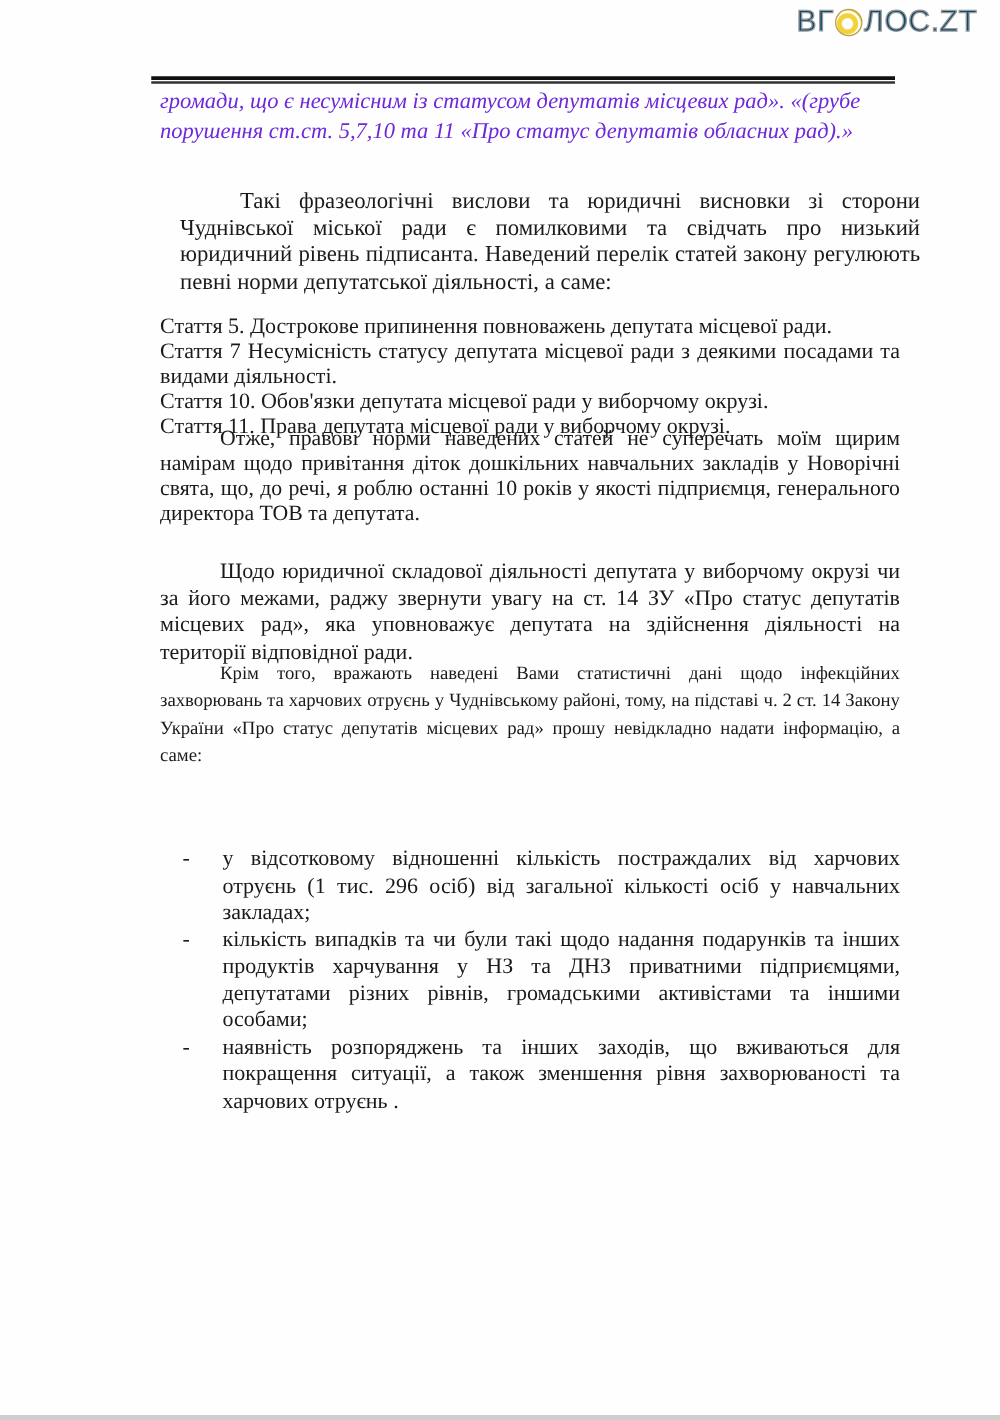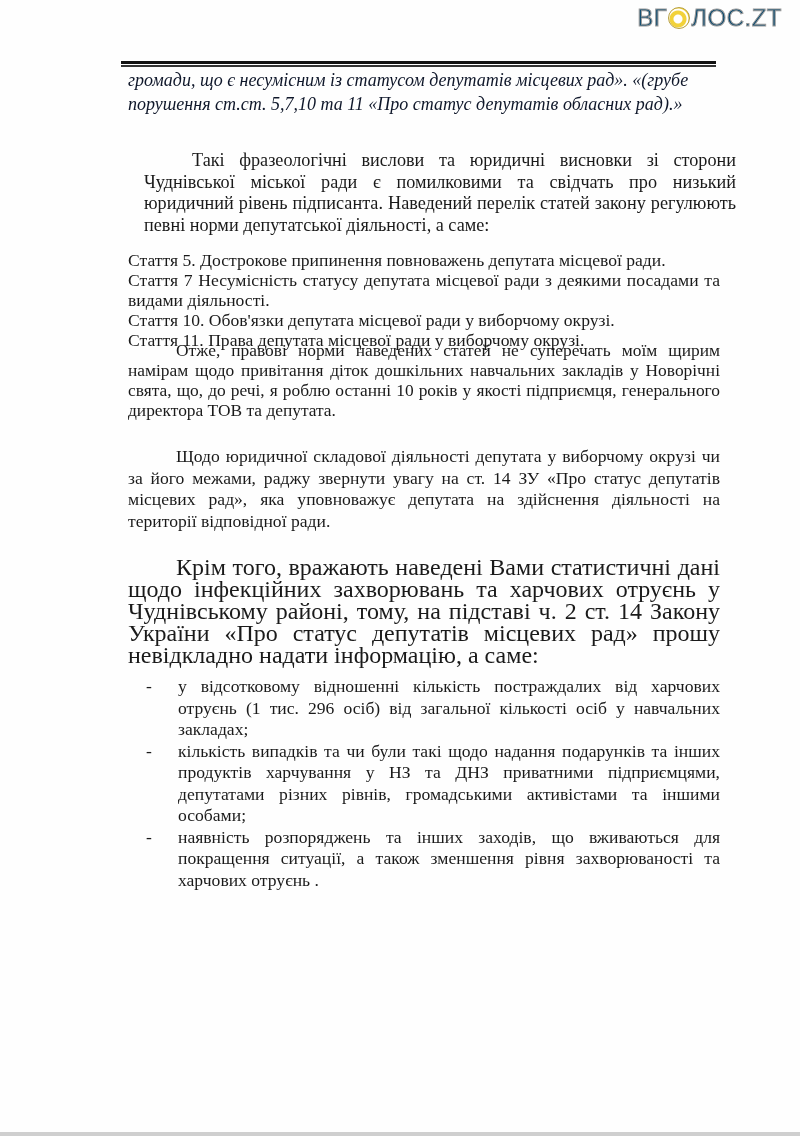--- a/index.html
+++ b/index.html
@@ -78,30 +78,30 @@
       line-height: 21px;
       text-align: justify;
     }
     .header-italic {
       top: 68px;
       left: 128px;
       width: 590px;
       font-style: italic;
       font-size: 18px;
       line-height: 24px;
-      color: #0f172a;
+      color: #6d28d9;
     }
     .indent { text-indent: 48px; }
     .b { font-weight: normal; margin-top: 12px; }
     .p1 { top: 134px; font-size: 18.2px; line-height: 21.5px; }
     .articles { top: 250px; font-size: 17.6px; line-height: 20px; }
     .articles .line { display: block; }
     .p-otzhe { top: 340px; font-size: 17.4px; line-height: 20px; }
     .p-shchodo { top: 446px; font-size: 17.6px; line-height: 21.5px; }
-    .p-krim { top: 556px; font-size: 24px; line-height: 22px; }
+    .p-krim { top: 528px; font-size: 15px; line-height: 22px; }
     .list {
       position: absolute;
       left: 146px;
       top: 676px;
       width: 574px;
       font-size: 17.6px;
       line-height: 21.5px;
       text-align: justify;
     }
     .list .item {

